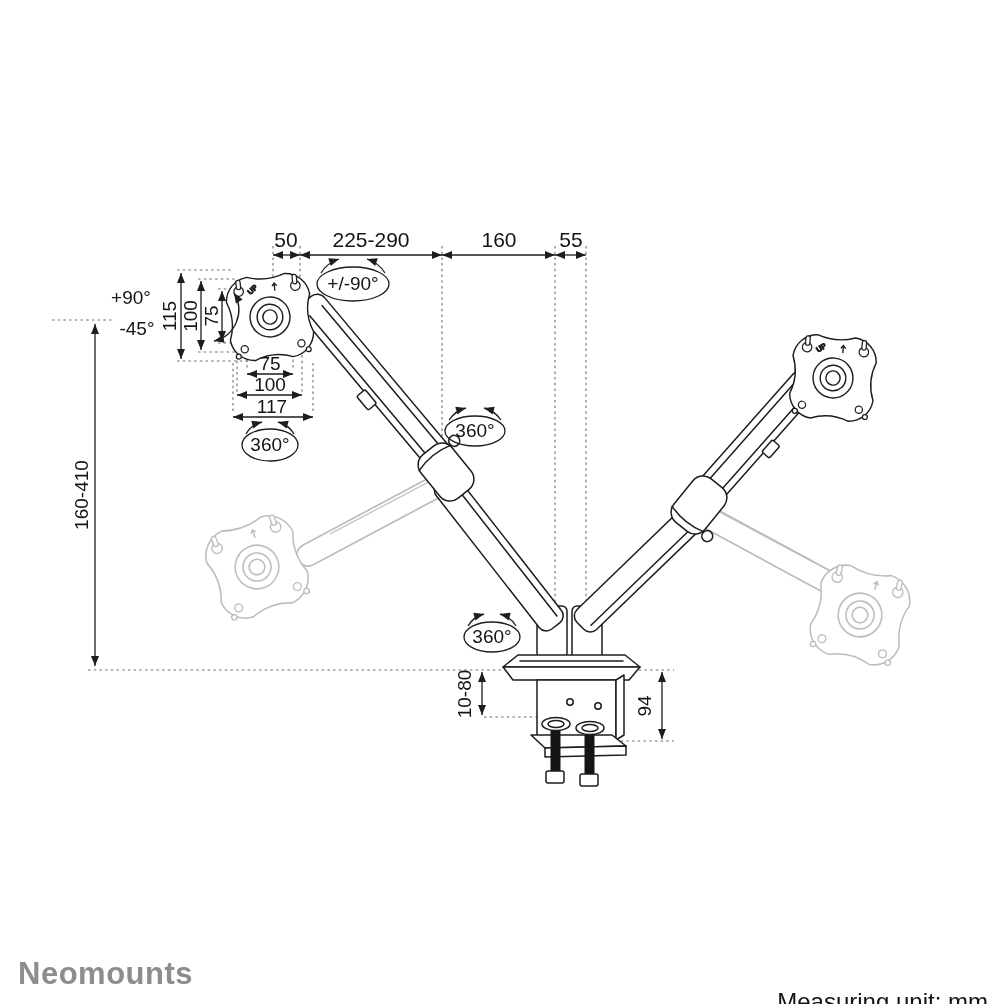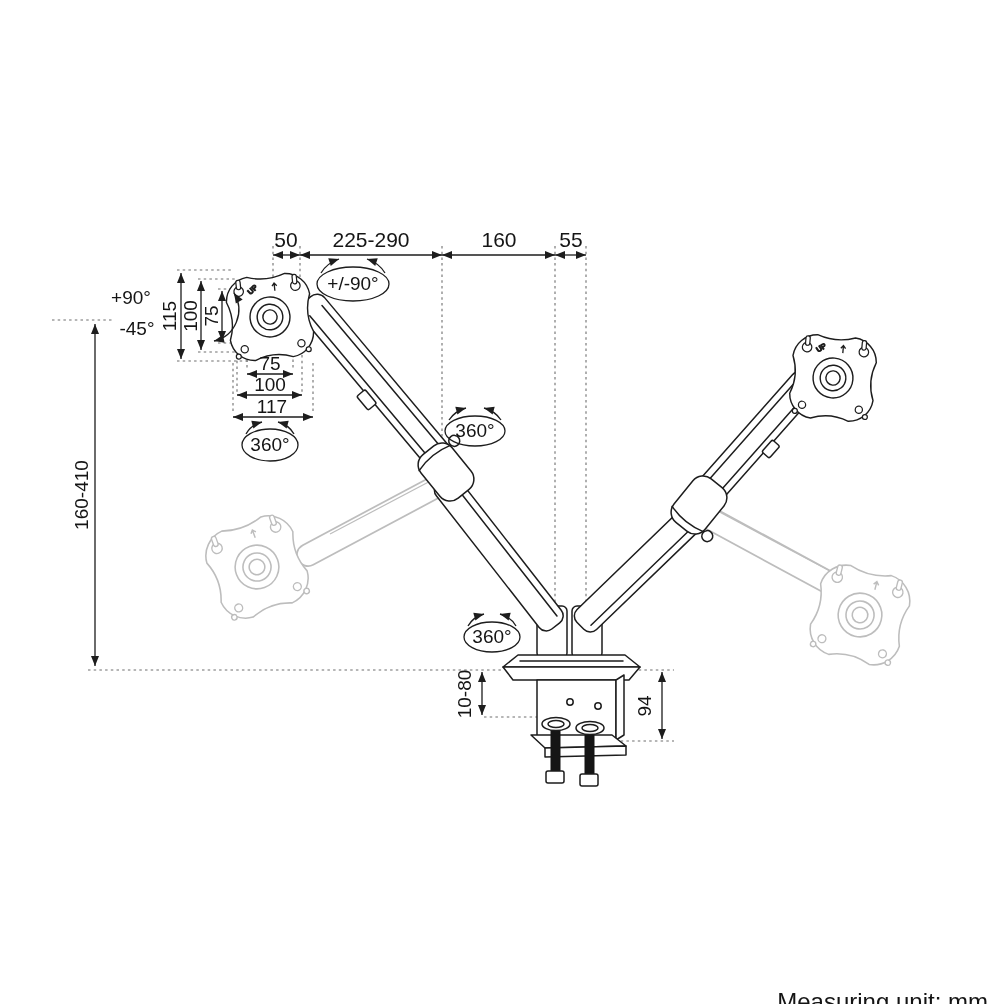--- a/index.html
+++ b/index.html
@@ -217,14 +217,15 @@
   </g>
 
   <g text-anchor="middle">
     <ellipse class="dim" cx="492" cy="637" rx="28" ry="15"></ellipse>
     <path class="dim" d="M 468,626 Q 473,617 484,614" marker-end="url(#arr)"></path>
     <path class="dim" d="M 516,626 Q 511,617 500,614" marker-end="url(#arr)"></path>
     <text class="angtext" x="492" y="643">360°</text>
   </g>
 </svg>
 
+<div id="brand">Neomounts</div>
 <div id="munit">Measuring unit: mm</div>
 </div>
 
 </body></html>

